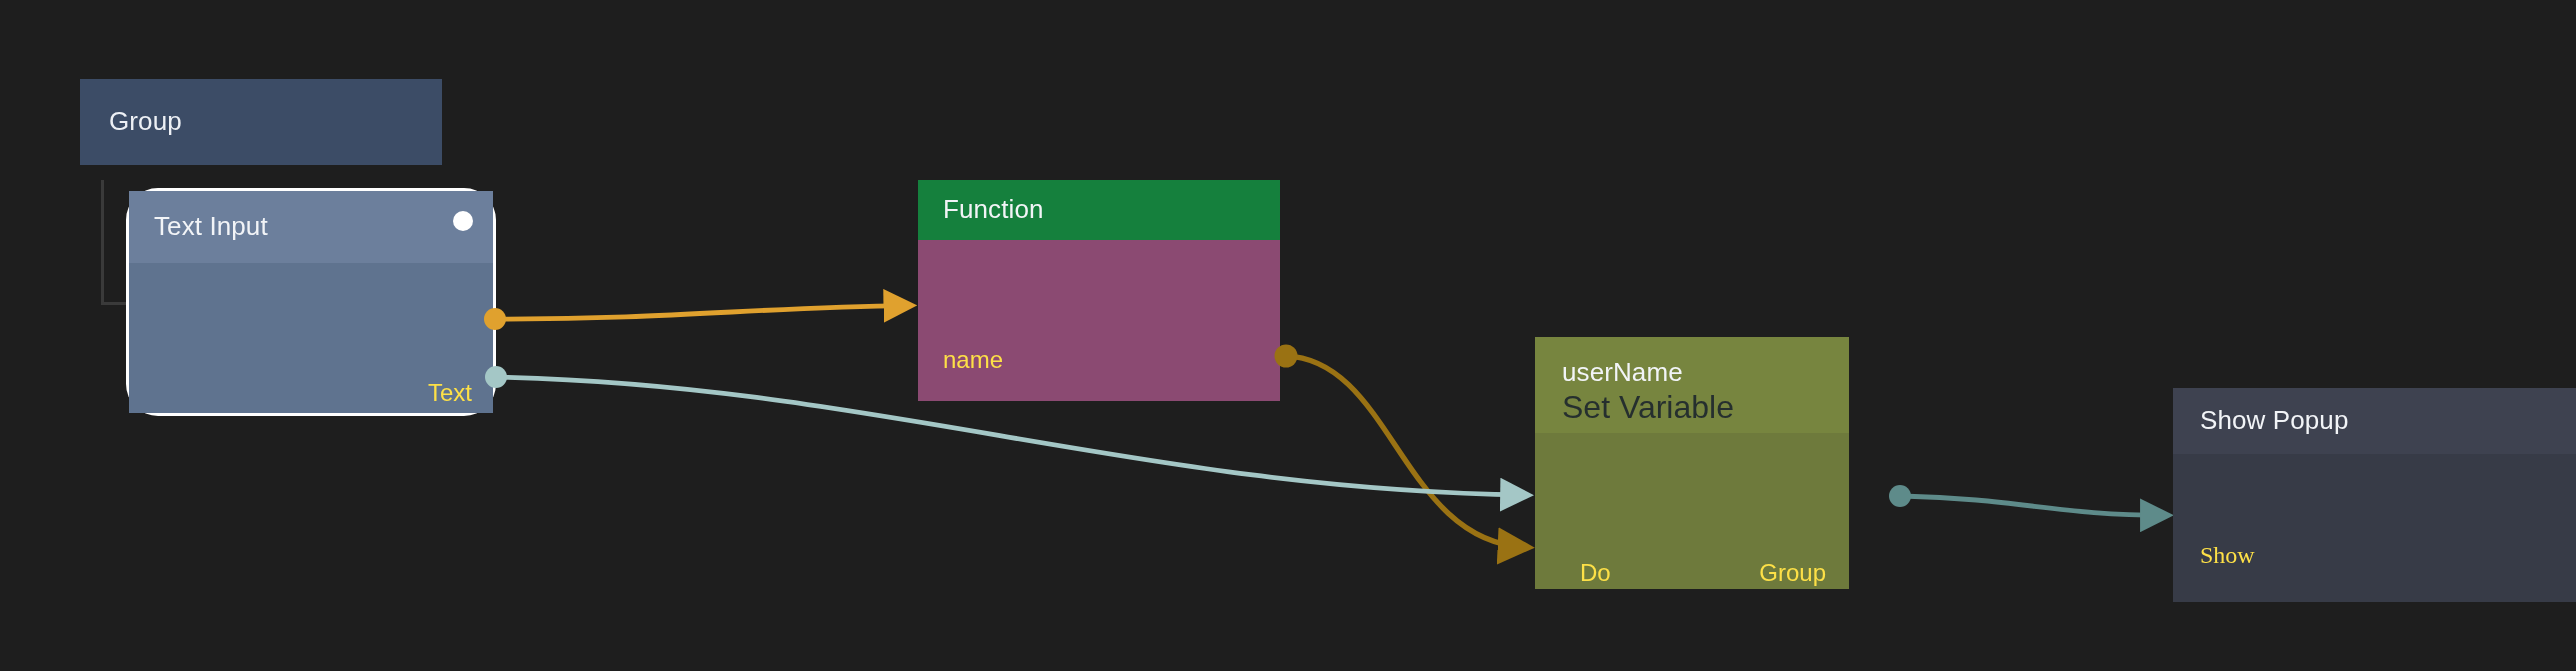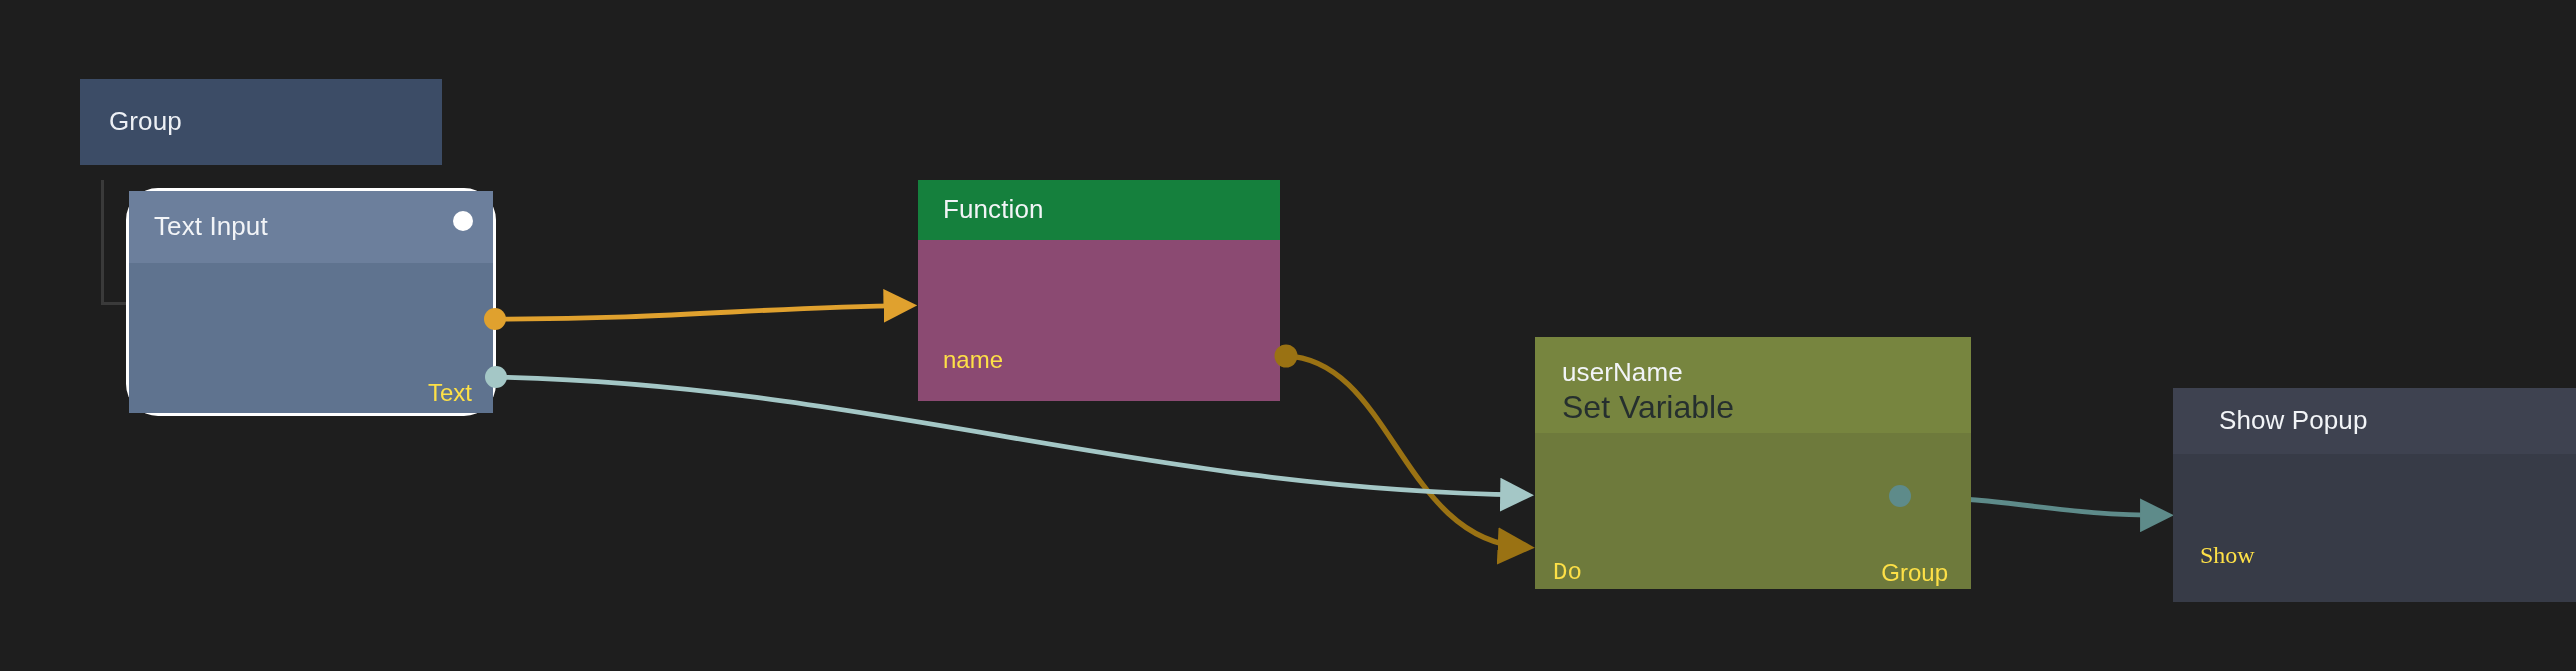--- a/index.html
+++ b/index.html
@@ -115,36 +115,36 @@
   #function-node{
     left:918px;top:180px;width:362px;height:221px;
     background:#8B4A72;
   }
   #function-node .node-header{height:60px;background:#15803d;position:relative;}
   #function-node .node-title{position:absolute;left:25px;top:50%;transform:translateY(-50%);}
   #fn-name-label{position:absolute;left:25px;top:120px;}
 
   
   #setvar-node{
-    left:1535px;top:337px;width:436px;height:252px;
+    left:1535px;top:337px;width:314px;height:252px;
     background:#6E7A3C;
   }
   #setvar-node .node-header{height:96px;background:#77853F;position:relative;}
   #setvar-node .node-title{position:absolute;left:27px;top:21px;}
   #setvar-node .node-subtitle{position:absolute;left:27px;top:52px;}
-  #sv-do-label{position:absolute;left:18px;top:140px;font-family:Liberation Mono, monospace;}
+  #sv-do-label{position:absolute;left:45px;top:140px;}
   #sv-done-label{position:absolute;right:23px;top:140px;}
 
   
   #popup-node{
     left:2173px;top:388px;width:488px;height:214px;
     background:#373B47;
   }
   #popup-node .node-header{height:66px;background:#3E4250;position:relative;}
-  #popup-node .node-title{position:absolute;left:27px;top:50%;transform:translateY(-50%);margin-left:19px;}
+  #popup-node .node-title{position:absolute;left:27px;top:50%;transform:translateY(-50%);}
   #pu-show-label{position:absolute;left:27px;top:101px;font-family:Liberation Serif, serif;}
 </style>
 </head>
 <body>
 
 <div id="canvas">
 
   <svg class="wires" width="2576" height="672" viewBox="0 0 2665 695">
     <defs>
       <marker id="arrow-orange" markerWidth="7" markerHeight="7" refX="5.2" refY="3.5" orient="auto" markerUnits="strokeWidth">

